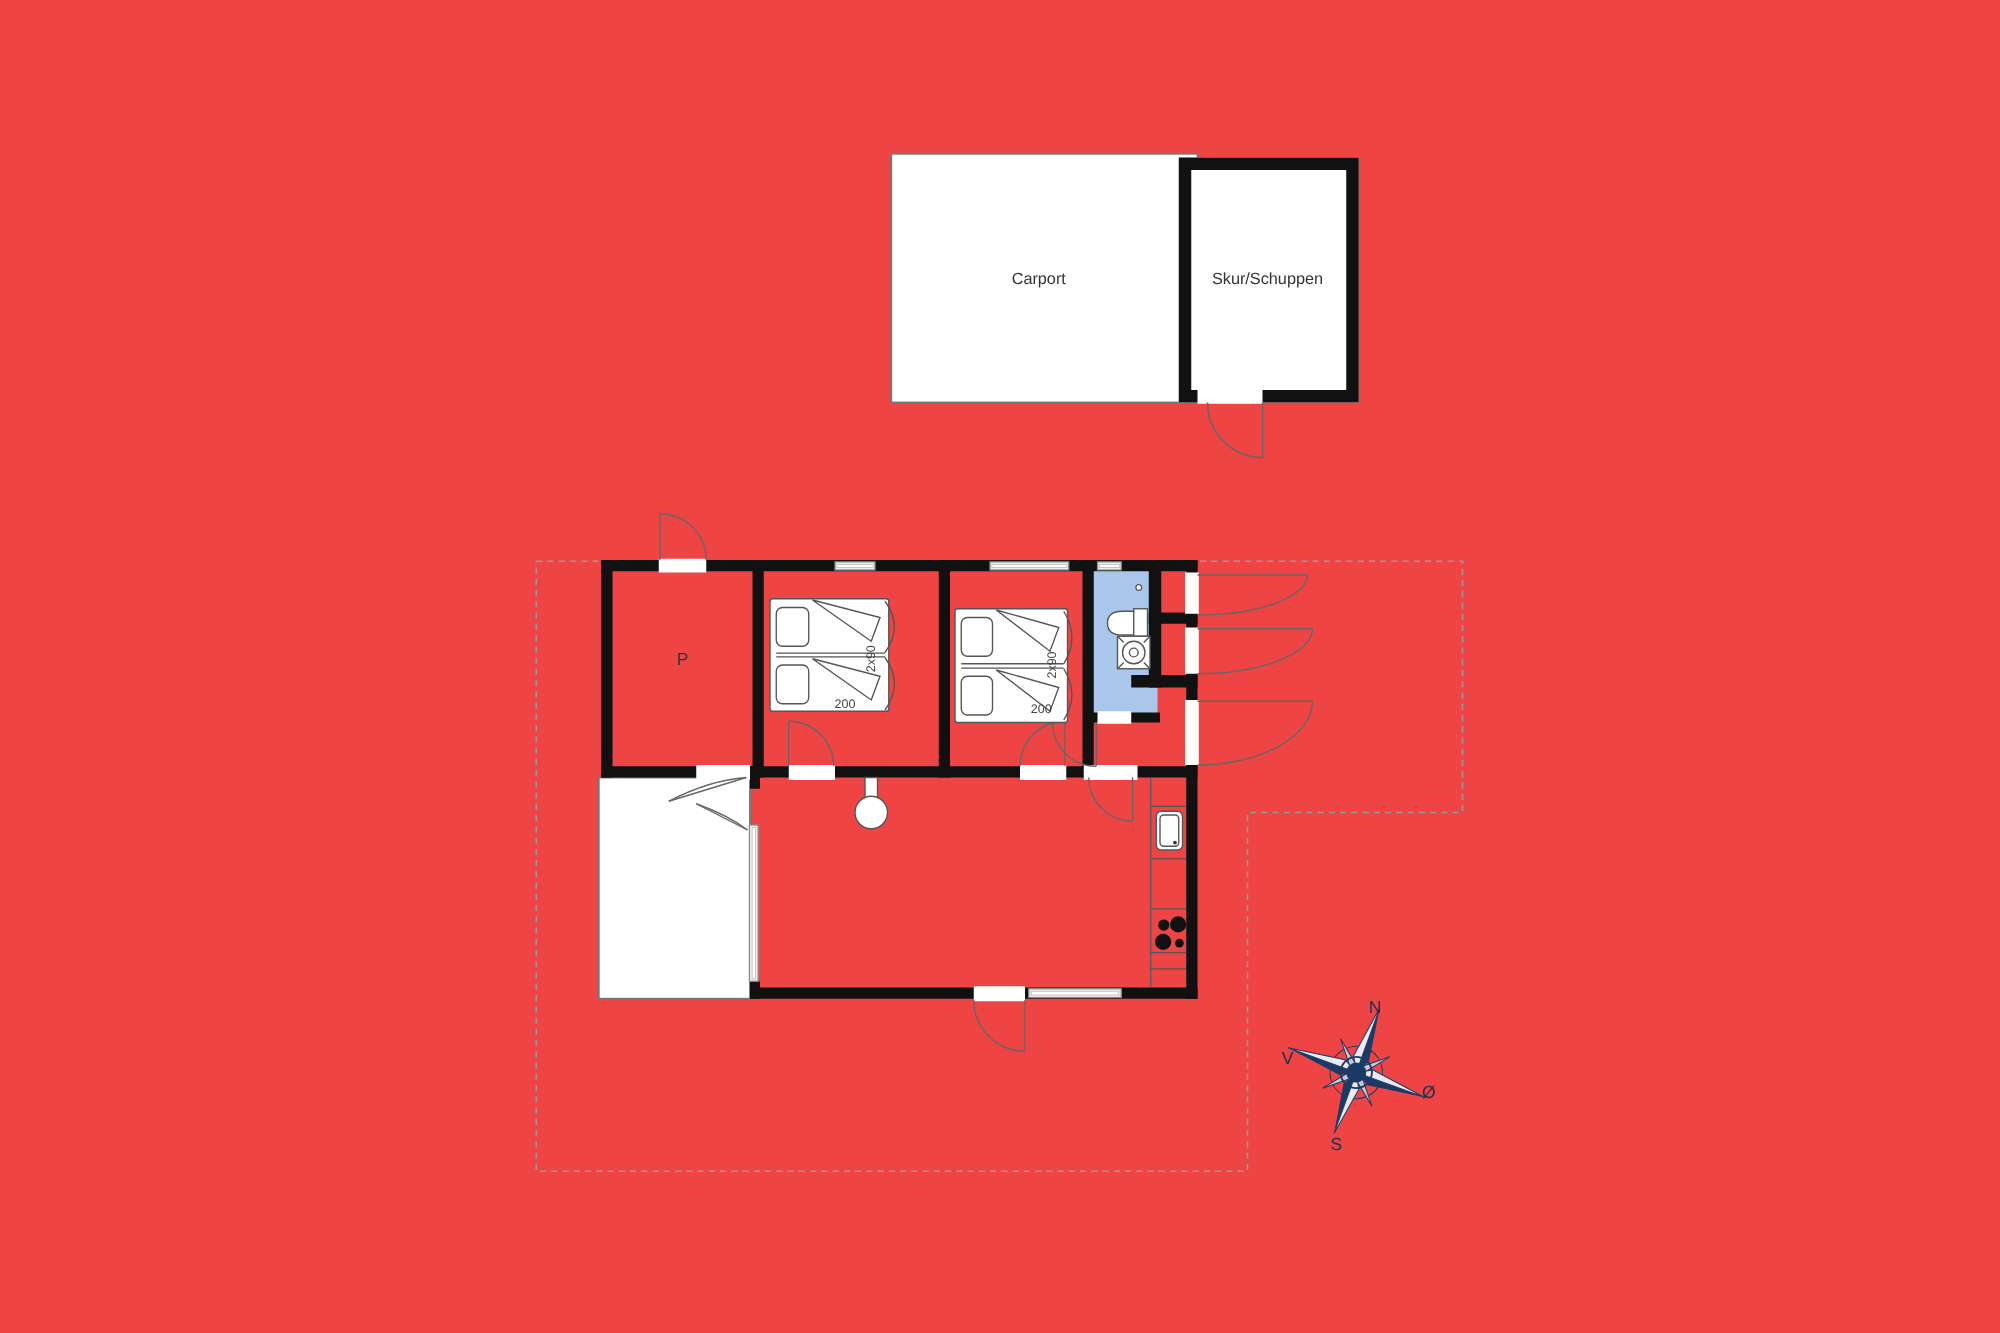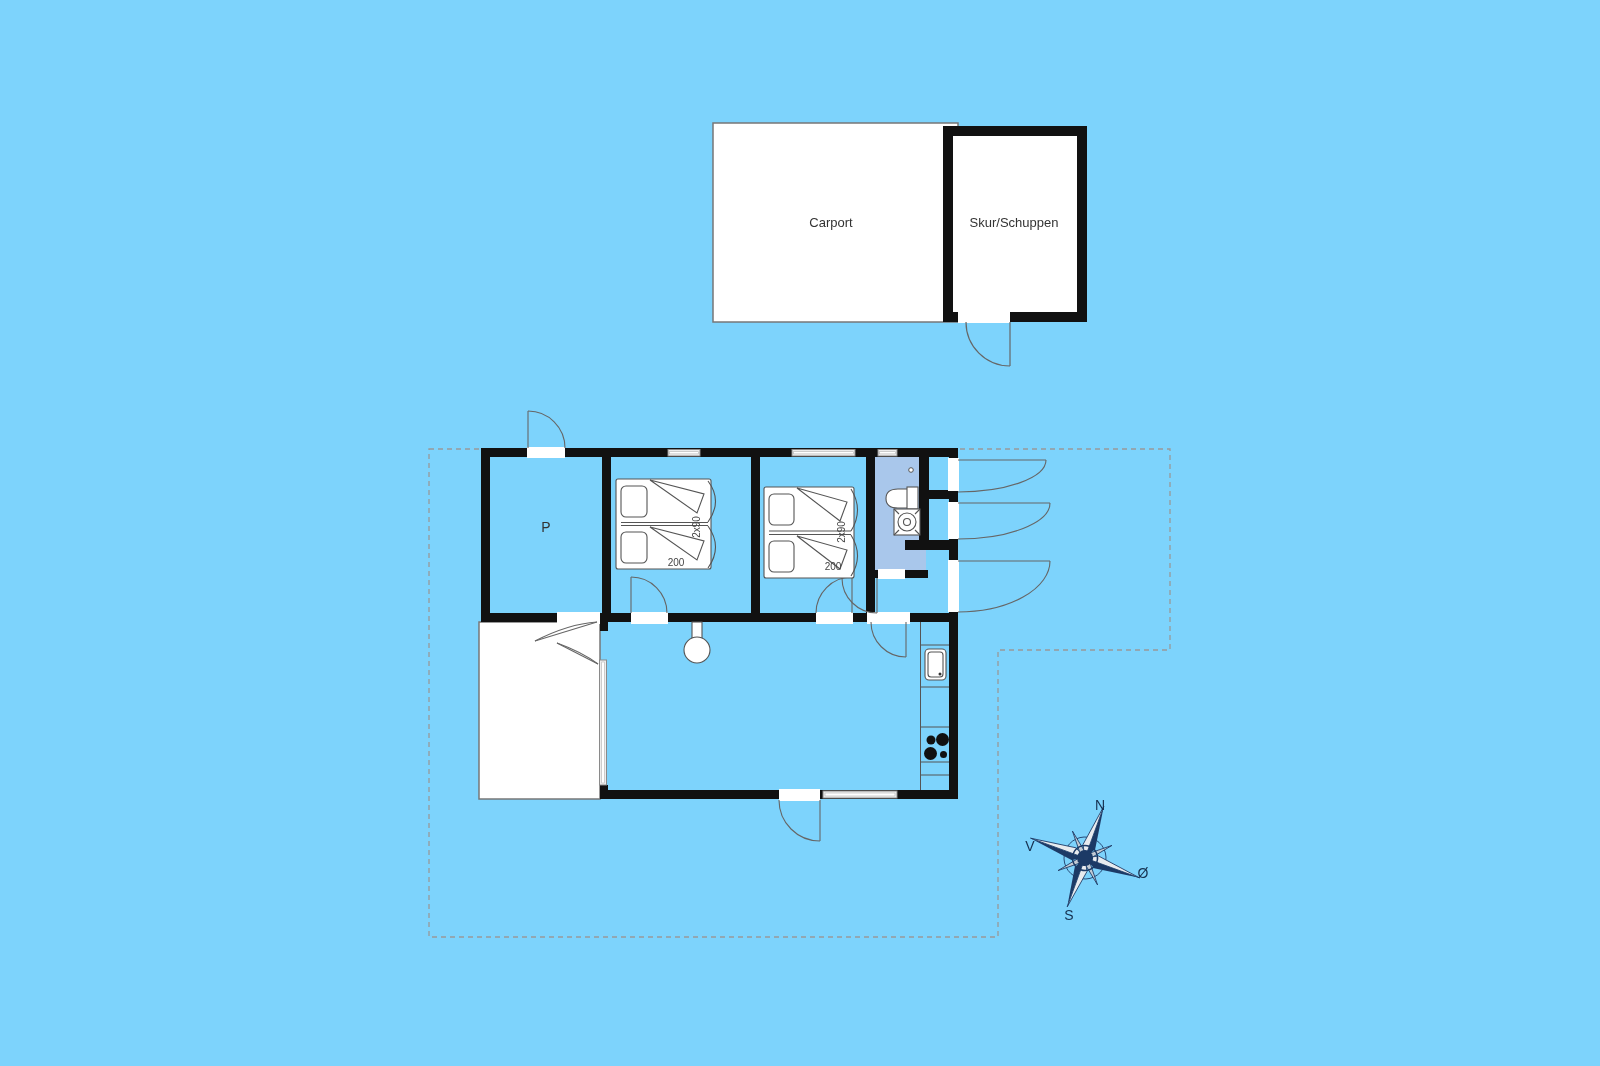--- a/index.html
+++ b/index.html
@@ -1,16 +1,16 @@
 <!DOCTYPE html>
 <html><head>
 <meta charset="utf-8">
 <style>
   html,body{margin:0;padding:0;background:#ffffff;}
-  .stage{position:relative;width:1600px;height:1066px;background:#7dd3fc;overflow:hidden;
+  .stage{position:relative;width:1600px;height:1066px;background:#ef4444;overflow:hidden;
          font-family:"Liberation Sans", sans-serif;}
   svg{position:absolute;left:0;top:0;}
   text{font-family:"Liberation Sans", sans-serif;fill:#333;}
   .room-label{font-size:13px;}
   .p-label{font-size:14px;}
   .bed-label{font-size:10px;fill:#444;}
   .compass-label{font-size:14px;fill:#16304f;}
 </style>
 </head>
 <body>

